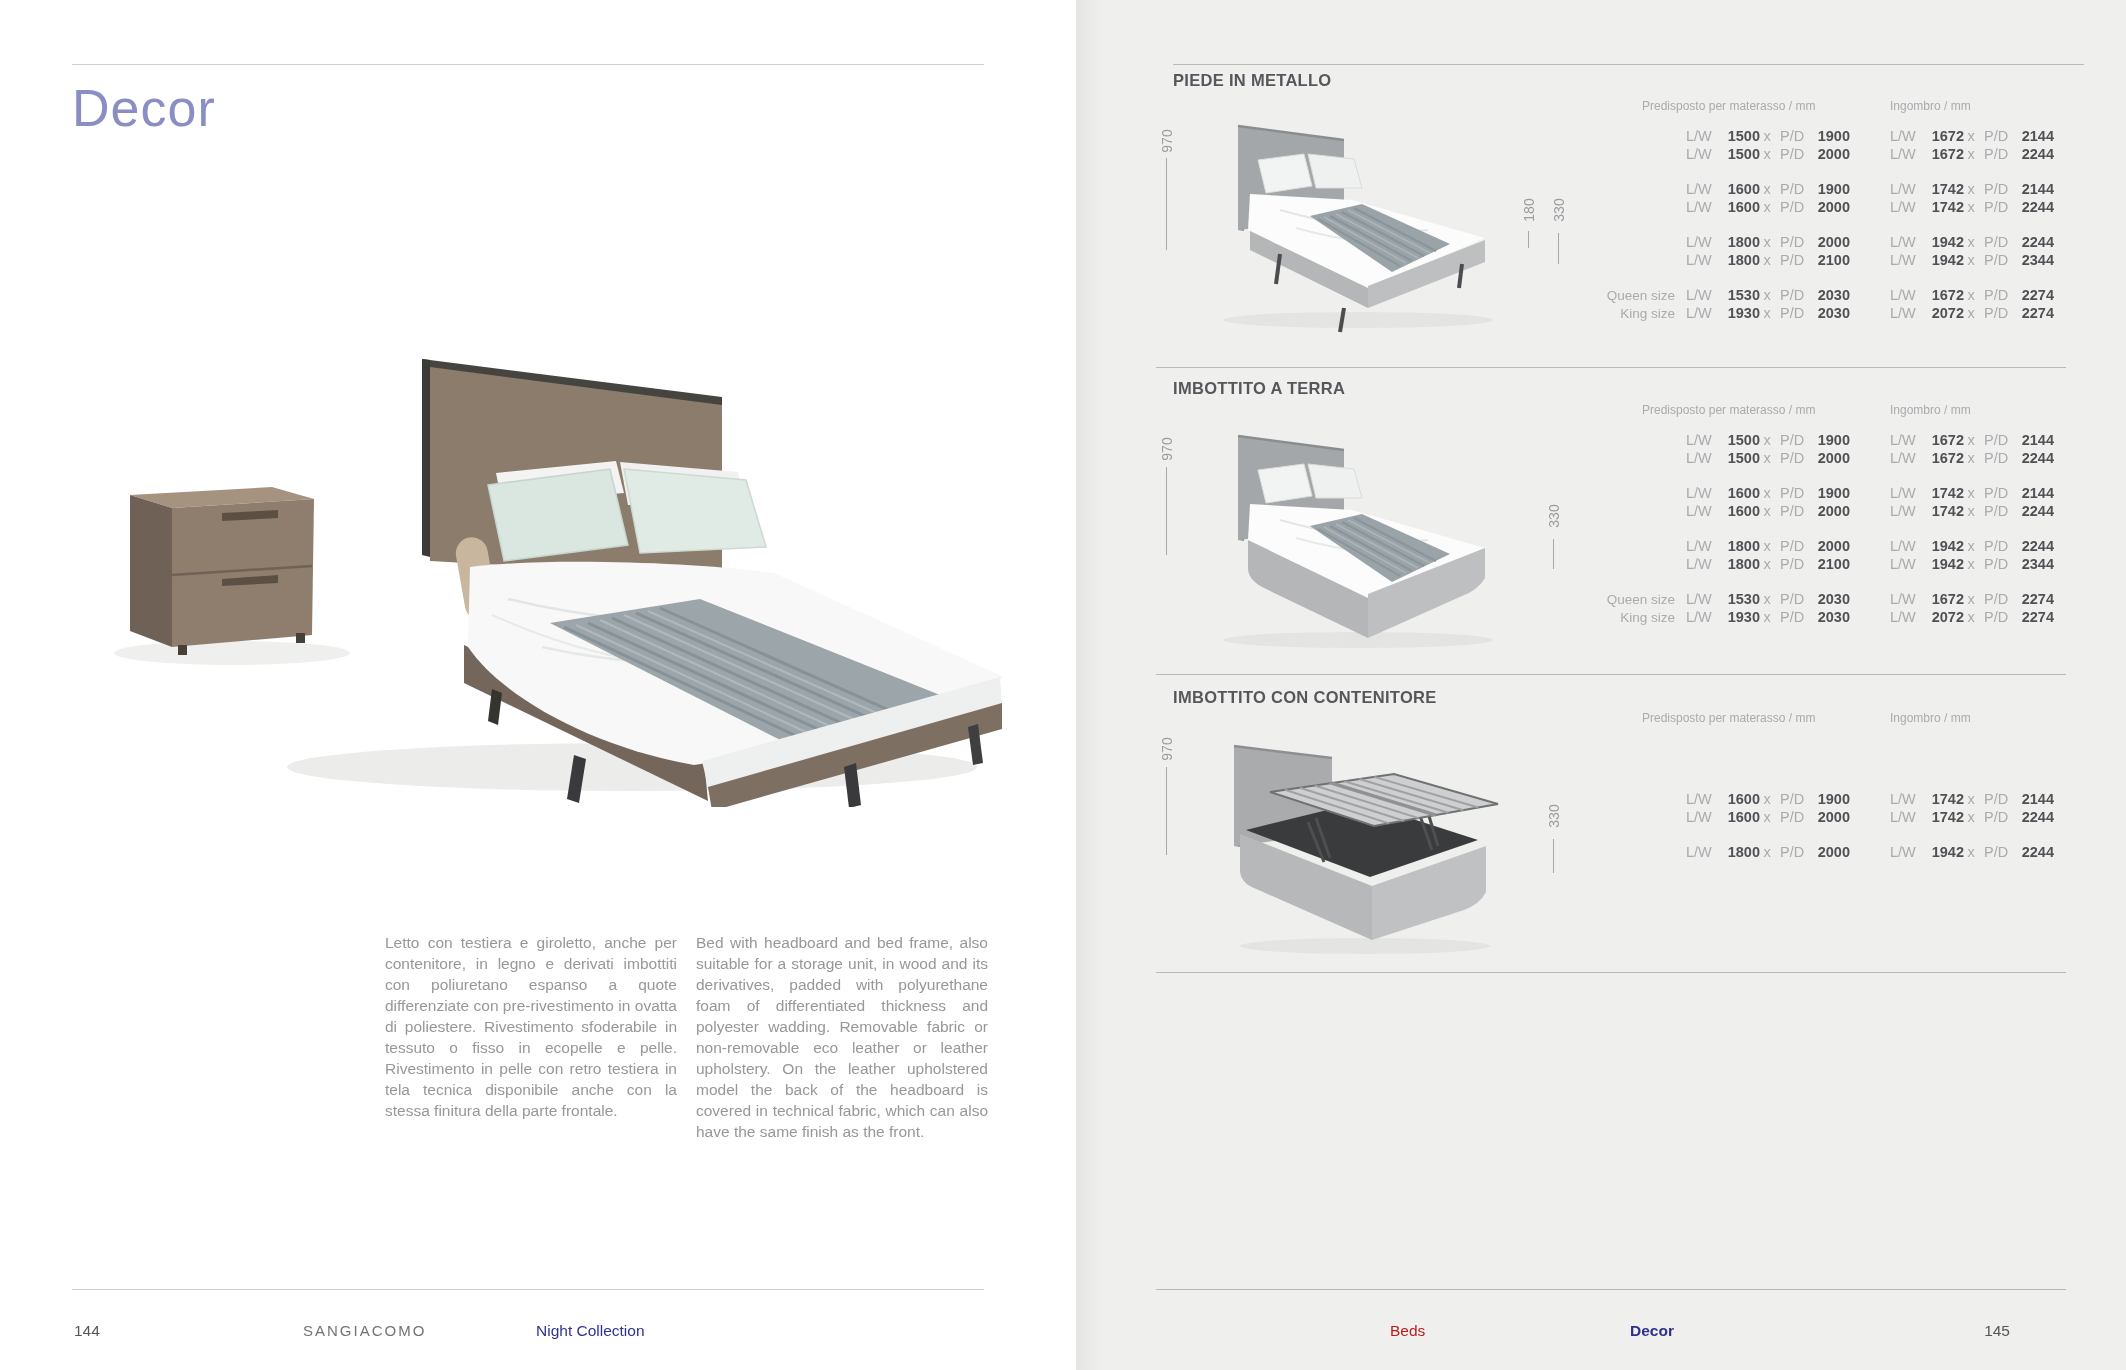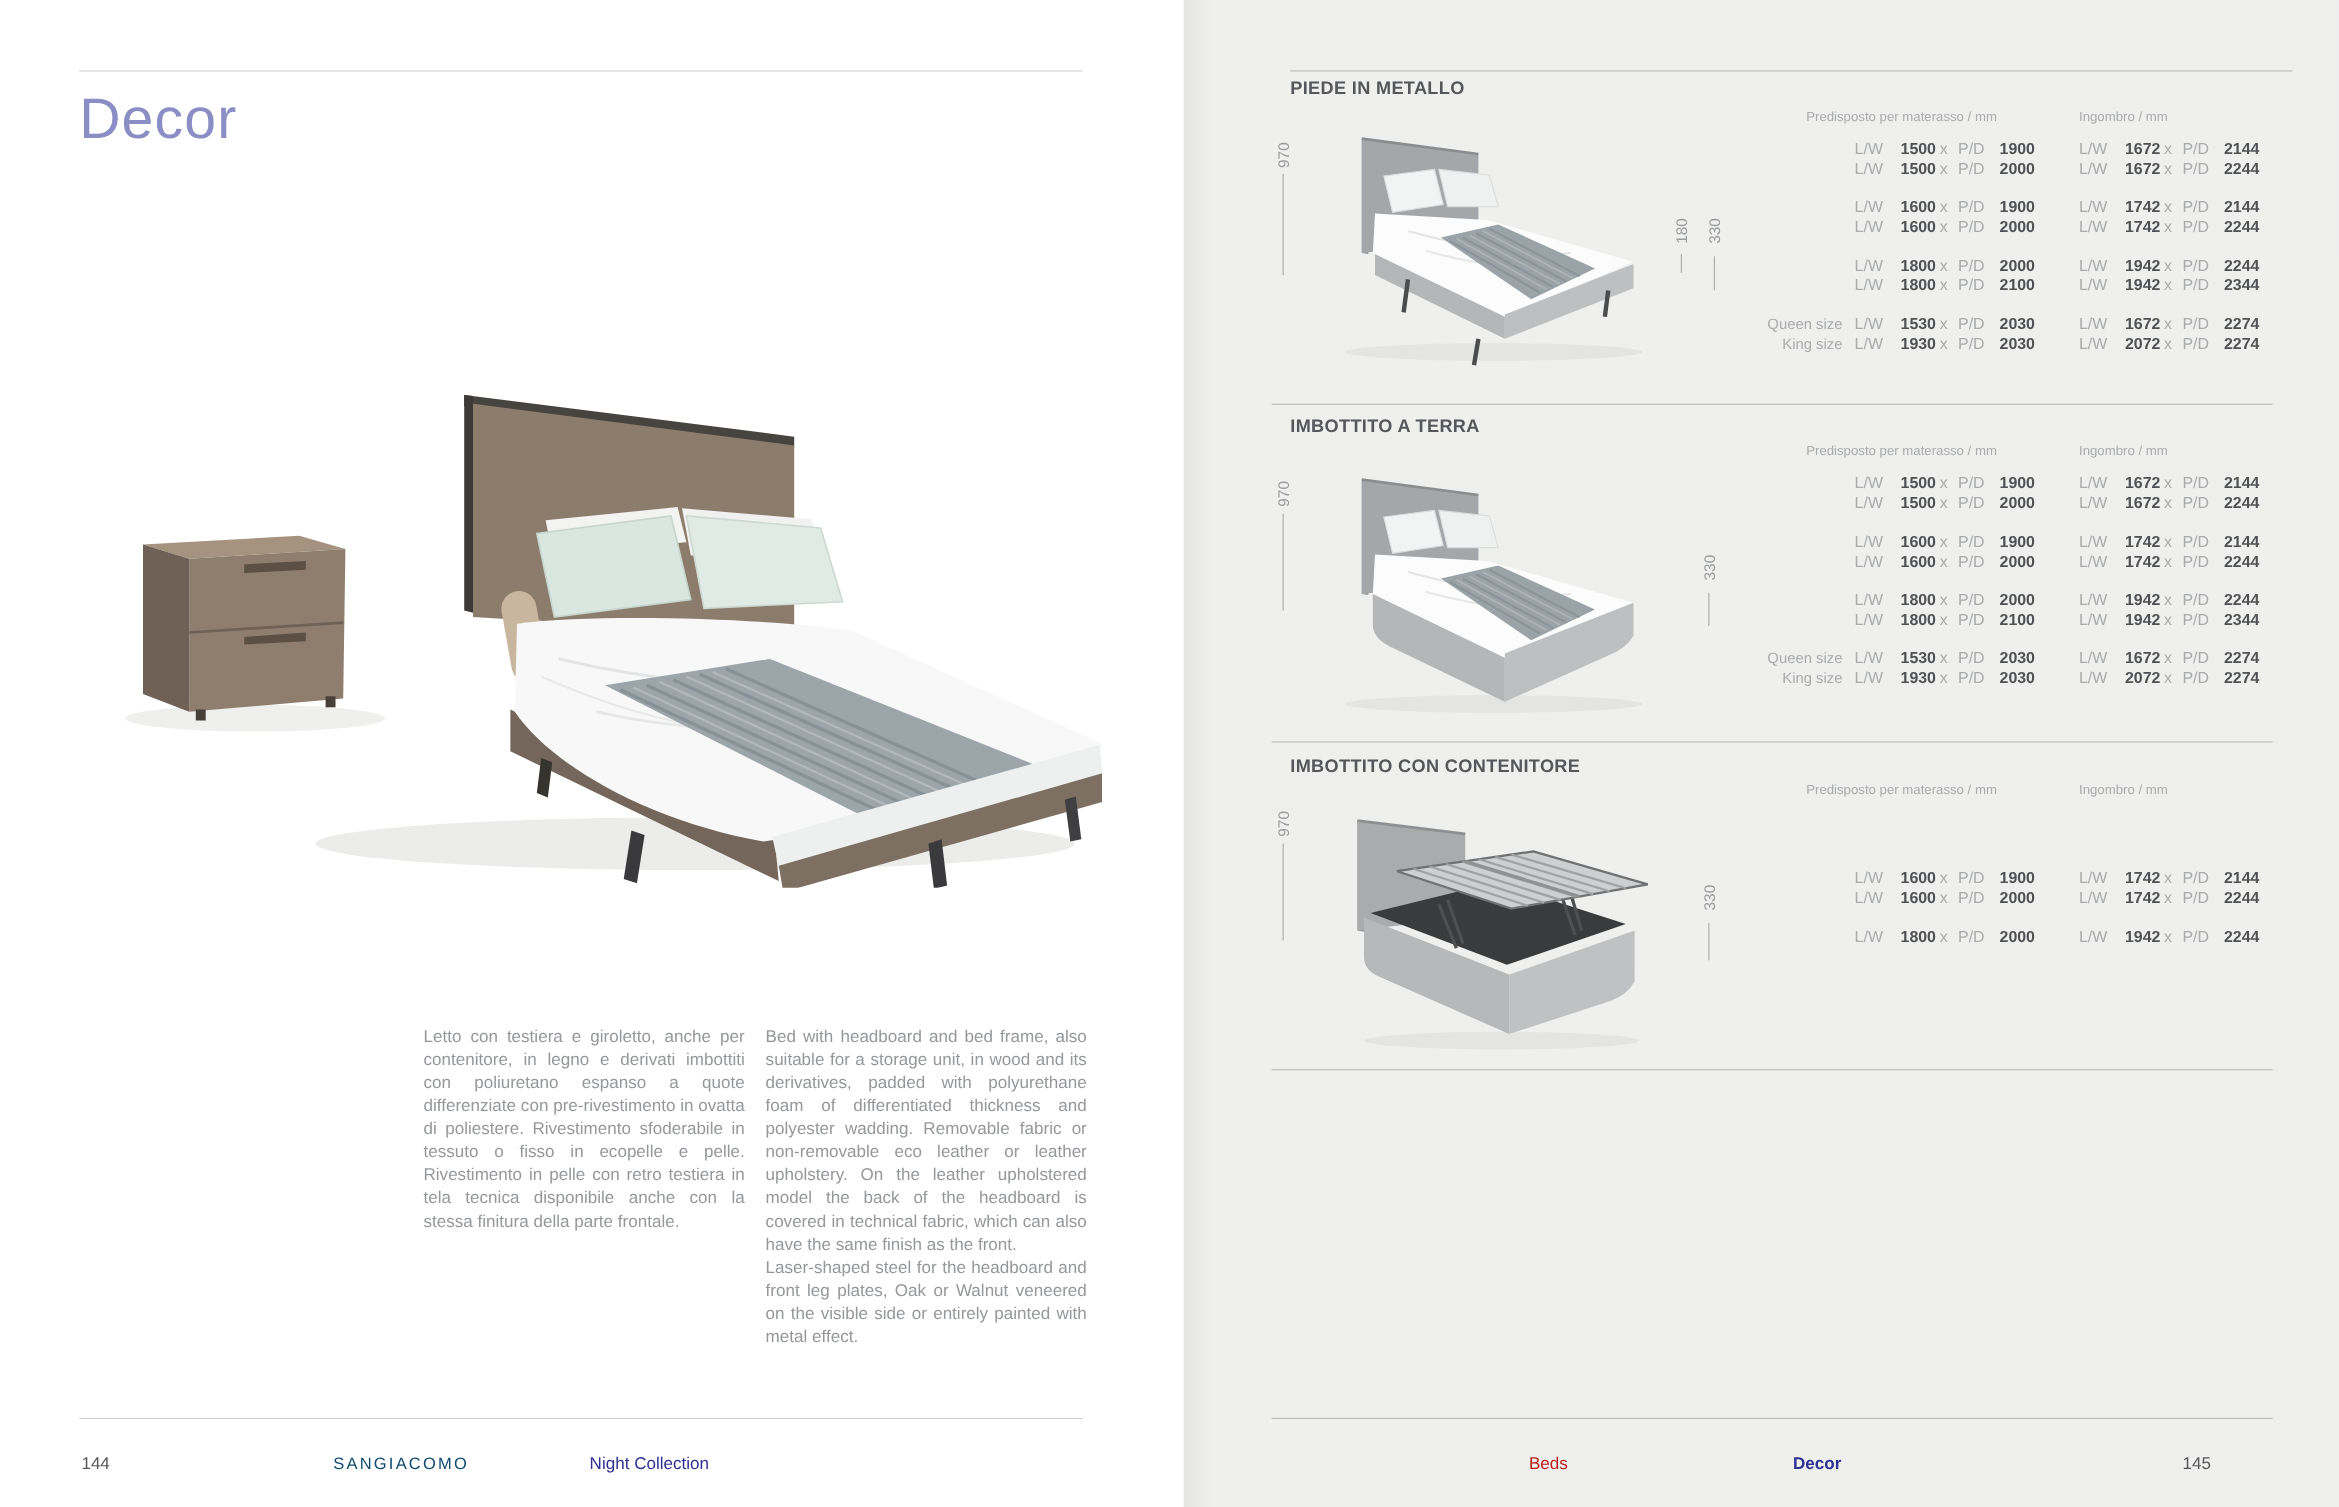--- a/index.html
+++ b/index.html
@@ -22,21 +22,21 @@
 
   .photo { position:absolute; left:72px; top:315px; }
 
   .desc { position:absolute; top:932px; width:292px; text-align:justify;
     font-size:15.5px; line-height:21px; color:#95979a; }
   .desc p { margin:0; }
   .desc.it { left:385px; }
   .desc.en { left:696px; }
 
   .footer-item { position:absolute; top:1322px; font-size:15.5px; color:#55575a; }
-  .brand { color:#0c4a6e; letter-spacing:2px; font-size:15px; }
+  .brand { color:#737373; letter-spacing:2px; font-size:15px; }
   .blue-link { color:#2e3192; }
   .blue-link.bold { font-weight:bold; }
 
   .sectitle { position:absolute; left:1173px; margin:0;
     font-size:16.5px; font-weight:bold; letter-spacing:0.3px; color:#55575a; }
 
   .thead { position:absolute; font-size:12px; color:#a9abad; }
 
   .rows { position:absolute; width:480px; }
   .rows.pad-top { padding-top:52px; }
@@ -118,21 +118,20 @@
       <polygon points="896,412 906,409 911,448 901,450" fill="#3f3f41"></polygon>
       <polygon points="420,374 430,378 426,410 416,406" fill="#35342f"></polygon>
     </g>
   </svg>
 
   <div class="desc it">
     <p>Letto con testiera e giroletto, anche per contenitore, in legno e derivati imbottiti con poliuretano espanso a quote differenziate con pre-rivestimento in ovatta di poliestere. Rivestimento sfoderabile in tessuto o fisso in ecopelle e pelle. Rivestimento in pelle con retro testiera in tela tecnica disponibile anche con la stessa finitura della parte frontale.</p>
   </div>
   <div class="desc en">
     <p>Bed with headboard and bed frame, also suitable for a storage unit, in wood and its derivatives, padded with polyurethane foam of differentiated thickness and polyester wadding. Removable fabric or non-removable eco leather or leather upholstery. On the leather upholstered model the back of the headboard is covered in technical fabric, which can also have the same finish as the front.</p>
-    <p>Laser-shaped steel for the headboard and front leg plates, Oak or Walnut veneered on the visible side or entirely painted with metal effect.</p>
   </div>
 
   <div class="rule" style="left:72px; top:1289px; width:912px;"></div>
   <span class="footer-item" style="left:74px;">144</span>
   <span class="footer-item brand" style="left:303px;">SANGIACOMO</span>
   <span class="footer-item blue-link" style="left:536px;">Night Collection</span>
 
   <div class="rule dark" style="left:1173px; top:64px; width:911px;"></div>
 
   <h2 class="sectitle" style="top:71px;">PIEDE IN METALLO</h2>

